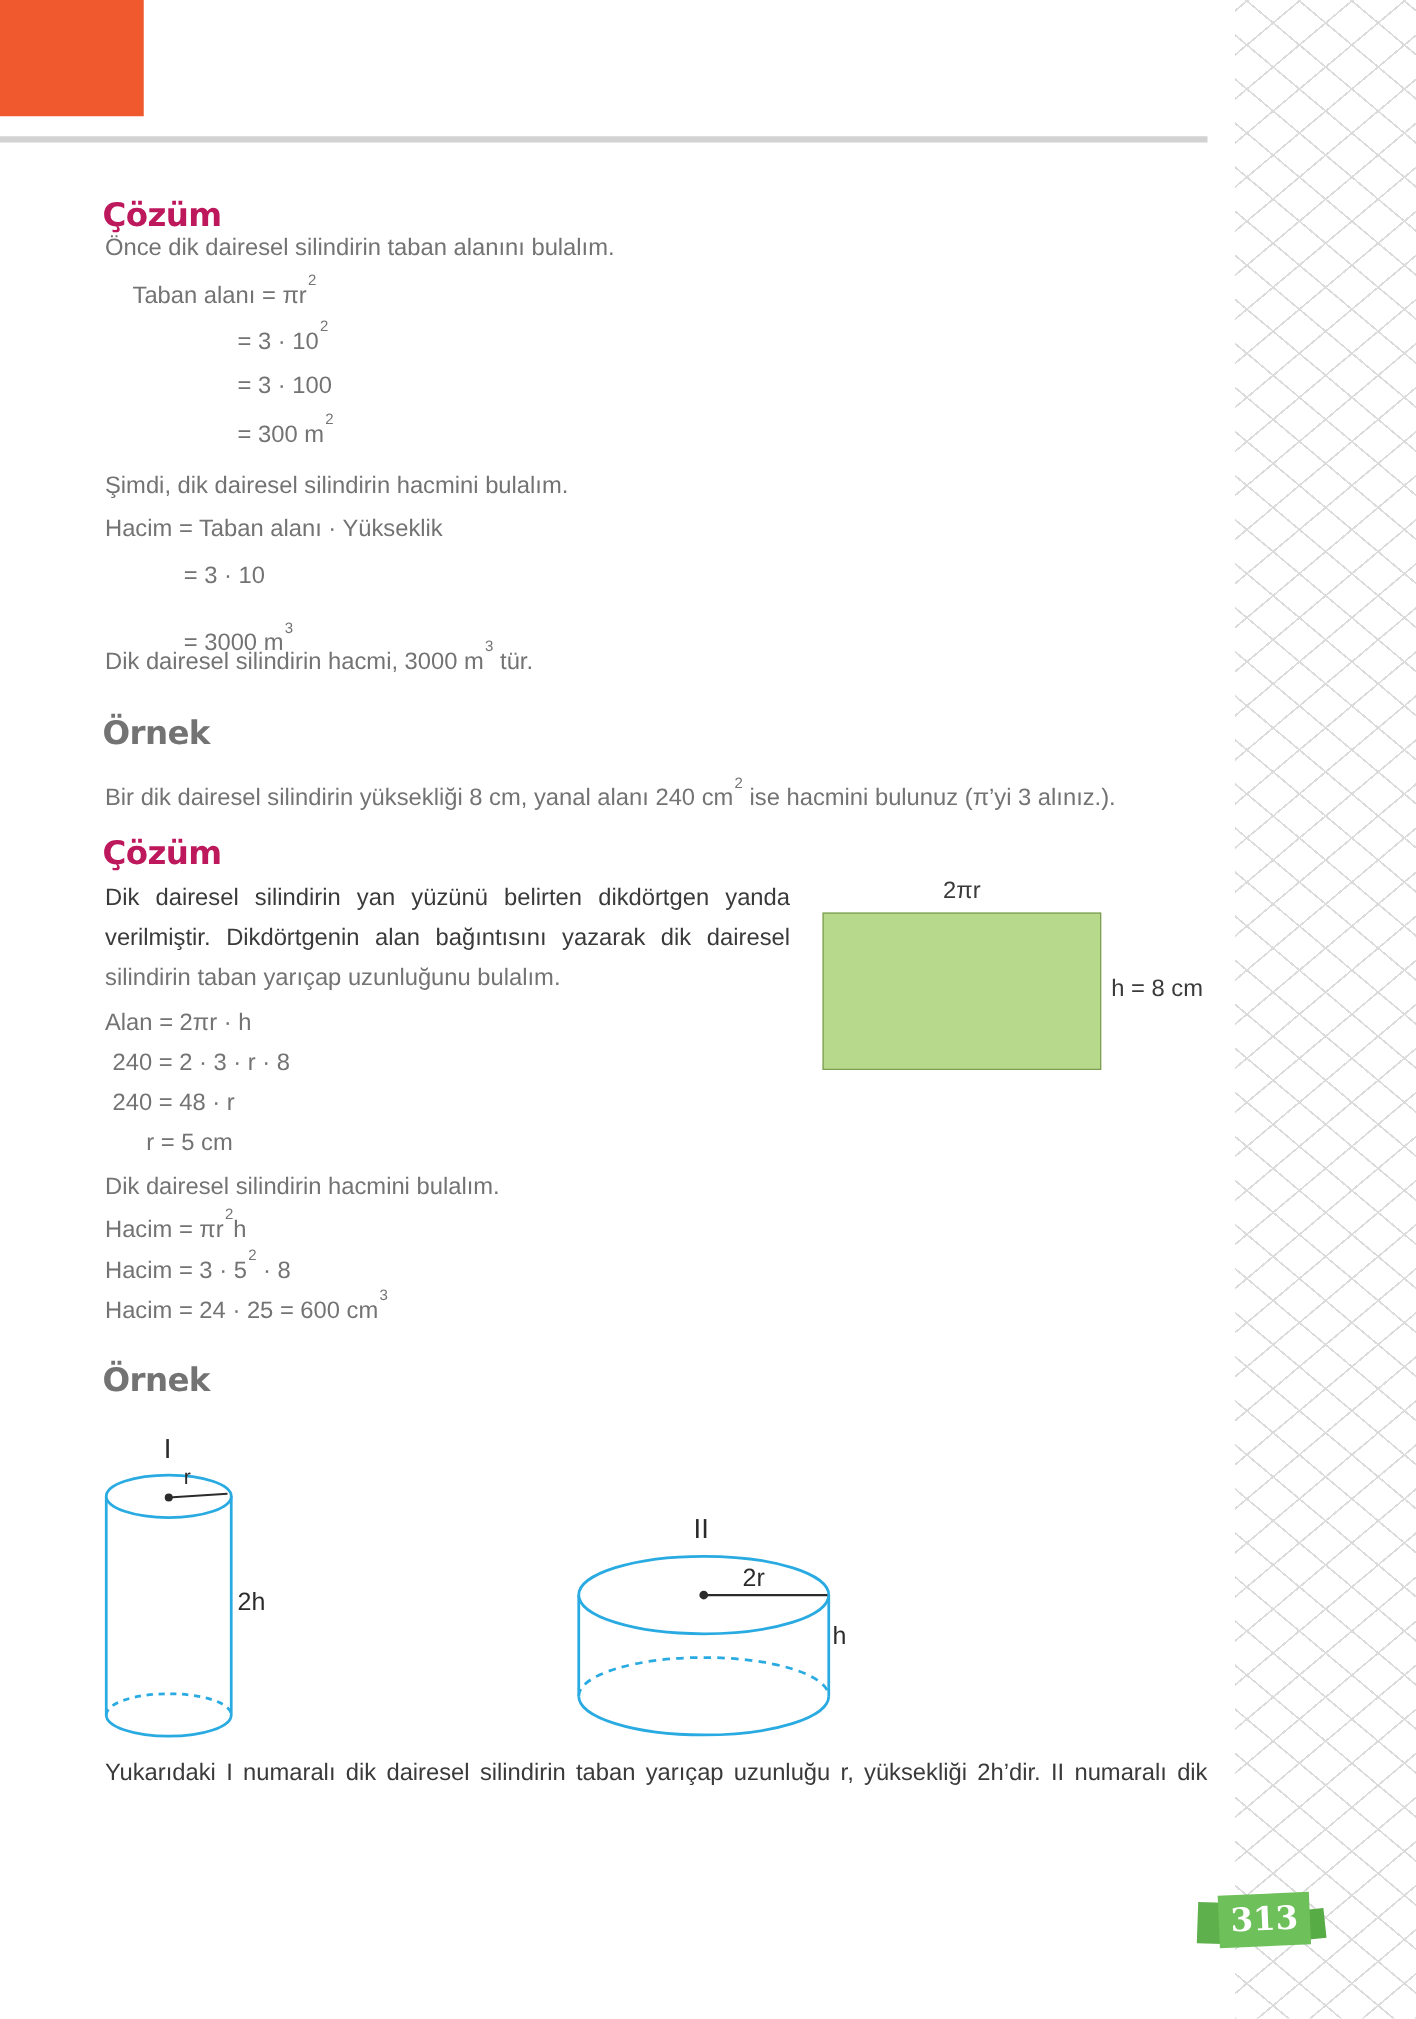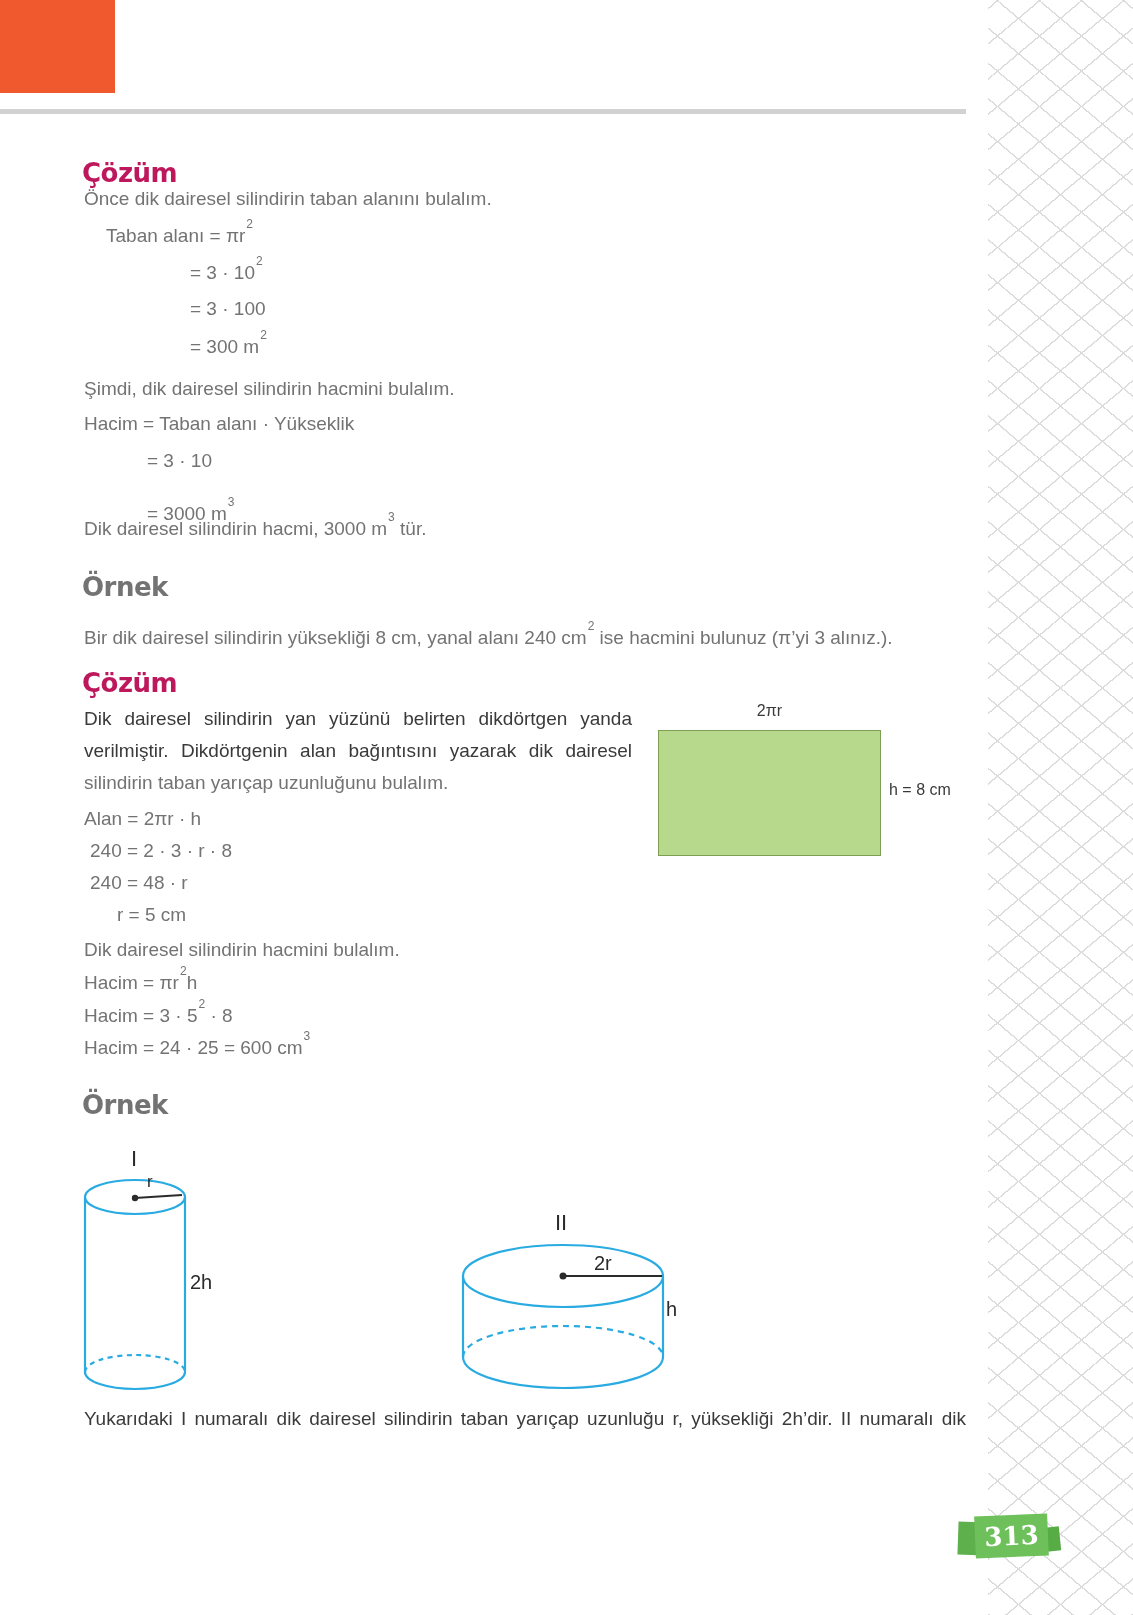--- a/index.html
+++ b/index.html
@@ -14,21 +14,21 @@
   .heading{position:absolute;font-family:"DejaVu Sans",sans-serif;font-weight:bold;
            font-size:26px;letter-spacing:-0.5px;white-space:nowrap;}
   .h-blue{color:#be185d;}
   .h-orange{color:#737373;}
   .line{position:absolute;font-size:19px;line-height:1.18;white-space:nowrap;color:#737373;}
   .jline{position:absolute;font-size:19px;line-height:1.18;color:#3a3a3a;
          text-align:justify;text-align-last:justify;}
   .sup{font-size:12px;position:relative;top:-7px;margin-left:1px;}
   .fig-rect{position:absolute;left:658px;top:730px;width:223px;height:126px;
             background:#b6d98c;border:1px solid #7d9e54;box-sizing:border-box;}
-  .fig-label{position:absolute;font-size:16px;color:#3a3a3a;white-space:nowrap;}
+  .fig-label{position:absolute;font-size:19px;color:#3a3a3a;white-space:nowrap;}
   .cyl-label{position:absolute;color:#2b2b2b;white-space:nowrap;}
   svg{position:absolute;overflow:visible;}
   .badge{position:absolute;left:956px;top:1514px;width:112px;height:46px;}
   .badge .flap{position:absolute;left:2px;top:8px;width:27px;height:33px;background:#5eb04c;transform:rotate(2deg);}
   .badge .tip{position:absolute;left:90px;top:13px;width:14px;height:24px;background:#57ac46;transform:rotate(-6deg);}
   .badge .body{position:absolute;left:19px;top:1px;width:73px;height:42px;background:#6ec05a;transform:rotate(-2.5deg);
     color:#ffffff;font-family:"DejaVu Serif",serif;font-weight:bold;font-size:26px;
     text-align:center;line-height:42px;}
 </style>
 </head>

